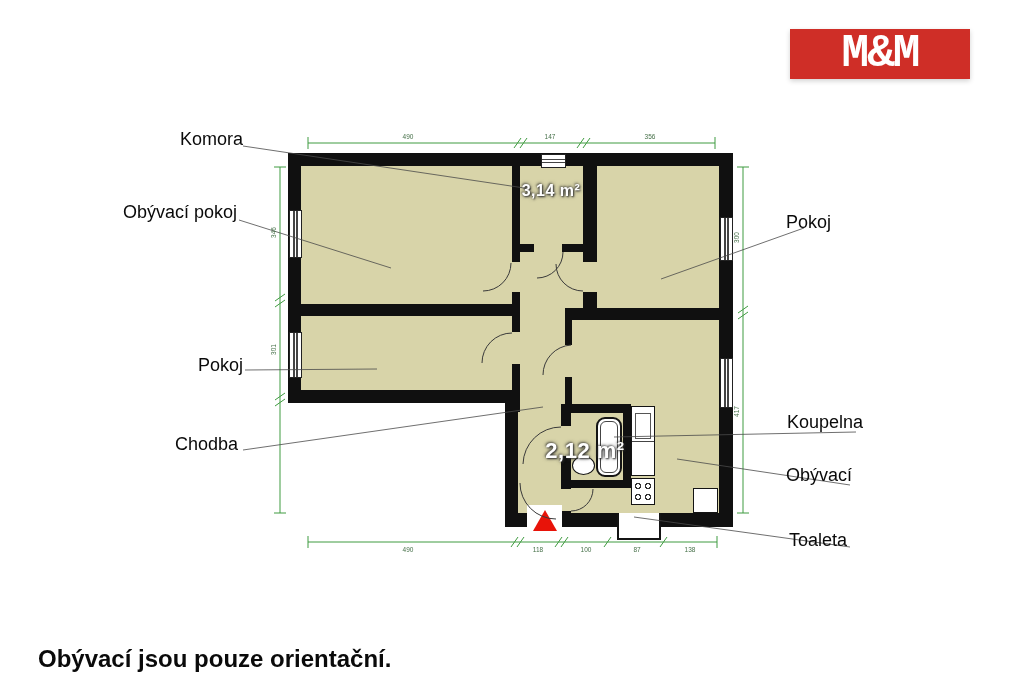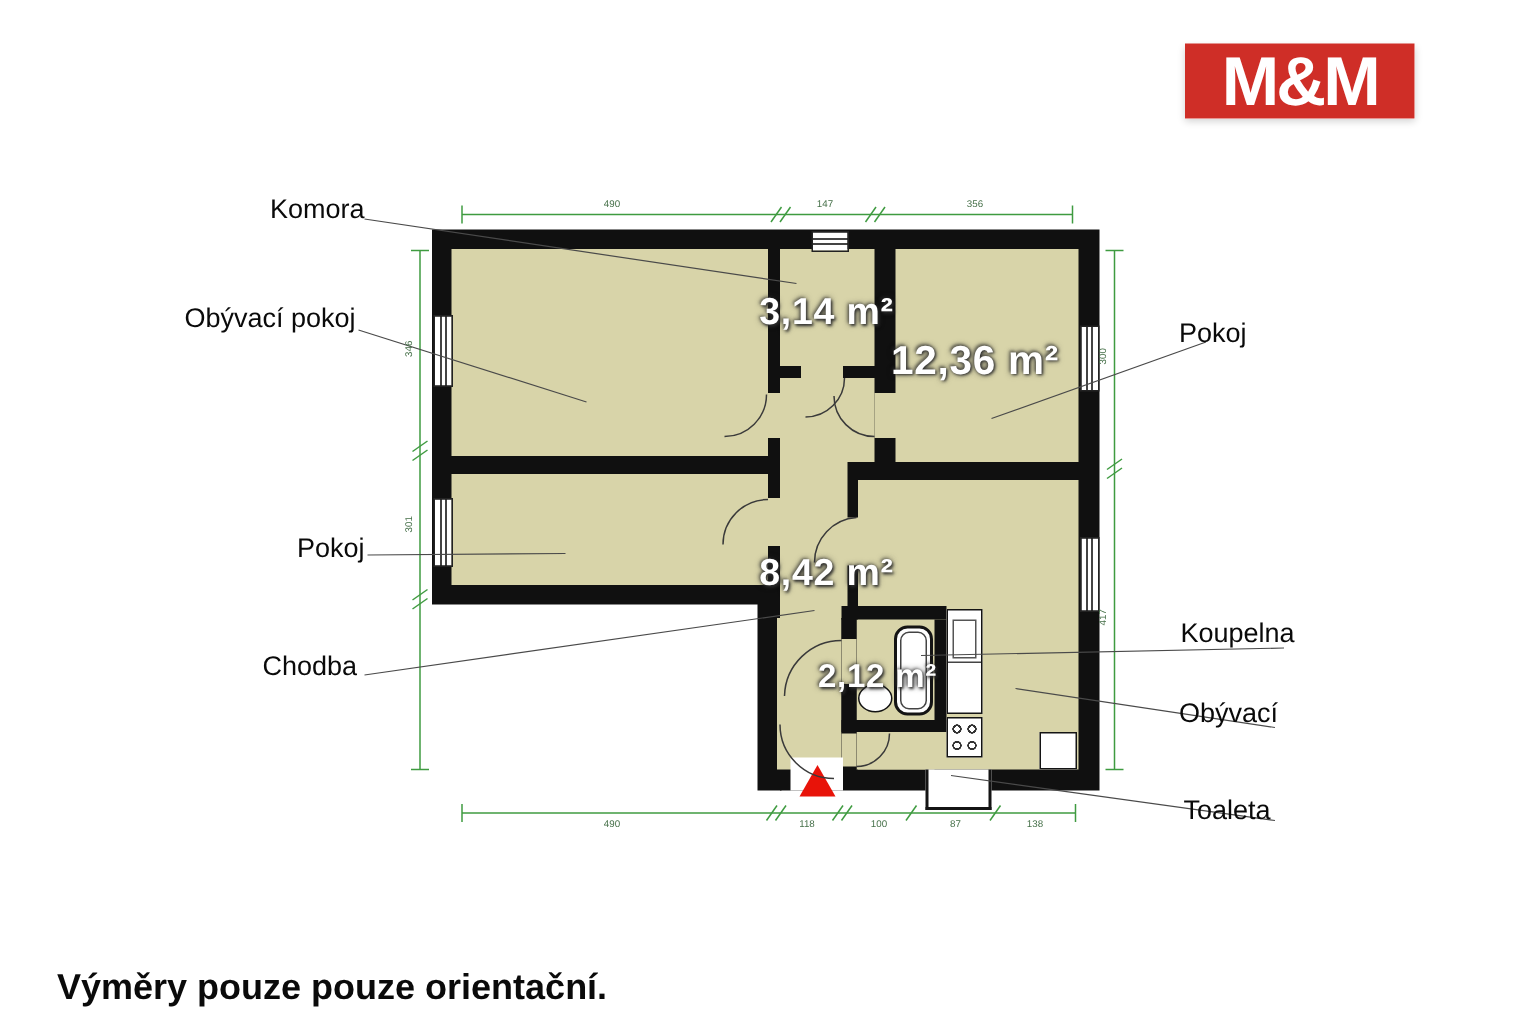--- a/index.html
+++ b/index.html
@@ -25,21 +25,21 @@
   .stove{background-color:#fff;background-image:
       radial-gradient(circle 3.2px at 6px 7px,#fff 0 1.8px,#333 1.9px 3px,rgba(0,0,0,0) 3.2px),
       radial-gradient(circle 3.2px at 16px 7px,#fff 0 1.8px,#333 1.9px 3px,rgba(0,0,0,0) 3.2px),
       radial-gradient(circle 3.2px at 6px 18px,#fff 0 1.8px,#333 1.9px 3px,rgba(0,0,0,0) 3.2px),
       radial-gradient(circle 3.2px at 16px 18px,#fff 0 1.8px,#333 1.9px 3px,rgba(0,0,0,0) 3.2px);}
   .counter-line{position:absolute;left:0;right:0;top:34px;border-top:1px solid #444;}
   .counter-line2{position:absolute;left:3px;right:3px;top:6px;bottom:36px;border:1px solid #555;}
   .entrance-tri{position:absolute;width:0;height:0;border-left:12px solid transparent;
                 border-right:12px solid transparent;border-bottom:21px solid #e81309;}
   .notch{position:absolute;background:#fff;border:2px solid #141414;border-top:none;box-sizing:border-box;}
-  .logo{position:absolute;left:790px;top:29px;width:153px;box-shadow:0 2px 5px rgba(0,0,0,.18);}
+  .logo{position:absolute;left:790px;top:29px;width:180px;box-shadow:0 2px 5px rgba(0,0,0,.18);font-family:Liberation Mono, monospace;}
   .logo-top{height:50px;display:flex;align-items:center;justify-content:center;color:#fff;
             font-size:46px;font-weight:bold;letter-spacing:-2px;line-height:1;}
   .logo-bottom{height:19px;display:flex;align-items:center;justify-content:center;color:#fff;
                font-size:12px;font-weight:bold;letter-spacing:7px;padding-left:7px;box-sizing:border-box;}
   .footer-note{position:absolute;left:38px;top:645px;font-size:24px;font-weight:bold;color:#0a0a0a;}
   svg.overlay{position:absolute;left:0;top:0;pointer-events:none;}
 </style>
 </head>
 <body>
 
@@ -147,23 +147,21 @@
       <path d="M537,278 A26,26 0 0 0 563,252"></path>
       <path d="M556,264 A27,27 0 0 0 583,291"></path>
       <path d="M482,363 A30,30 0 0 1 512,333"></path>
       <path d="M543,375 A30,30 0 0 1 571,345"></path>
       <path d="M523,464 A38,38 0 0 1 561,427"></path>
       <path d="M571,511 A22,22 0 0 0 593,489"></path>
       <path d="M520,483 A36,36 0 0 0 556,519"></path>
     </g>
   </svg>
 
-  <div class="area-label" style="left:451px;top:194px;font-size:25px">3,14 m²</div>
-  <div class="area-label" style="left:550px;top:225px;font-size:27px">12,36 m²</div>
-  <div class="area-label" style="left:451px;top:368px;font-size:25px">8,42 m²</div>
+  <div class="area-label" style="left:451px;top:182px;font-size:16px">3,14 m²</div>
   <div class="area-label" style="left:485px;top:438px;font-size:22px">2,12 m²</div>
 
   <div class="name-label r" style="left:110px;top:129px;width:133px">Komora</div>
   <div class="name-label r" style="left:100px;top:202px;width:137px">Obývací pokoj</div>
   <div class="name-label r" style="left:140px;top:355px;width:103px">Pokoj</div>
   <div class="name-label r" style="left:130px;top:434px;width:108px">Chodba</div>
   <div class="name-label" style="left:786px;top:212px">Pokoj</div>
   <div class="name-label" style="left:787px;top:412px">Koupelna</div>
   <div class="name-label" style="left:786px;top:465px">Obývací</div>
   <div class="name-label" style="left:789px;top:530px">Toaleta</div>
@@ -178,15 +176,15 @@
   <div class="dim-num" style="left:670px;top:546px">138</div>
   <div class="dim-num rot" style="left:253px;top:229px">346</div>
   <div class="dim-num rot" style="left:253px;top:346px">301</div>
   <div class="dim-num rot" style="left:716px;top:234px">300</div>
   <div class="dim-num rot" style="left:716px;top:408px">417</div>
 
   <div class="logo">
     <div class="logo-top" style="background:#cf2e27">M&amp;M</div>
   </div>
 
-  <div class="footer-note">Výměry pouze pouze orientační.</div>
+  <div class="footer-note">Obývací jsou pouze orientační.</div>
 
 </div>
 
 </body></html>

